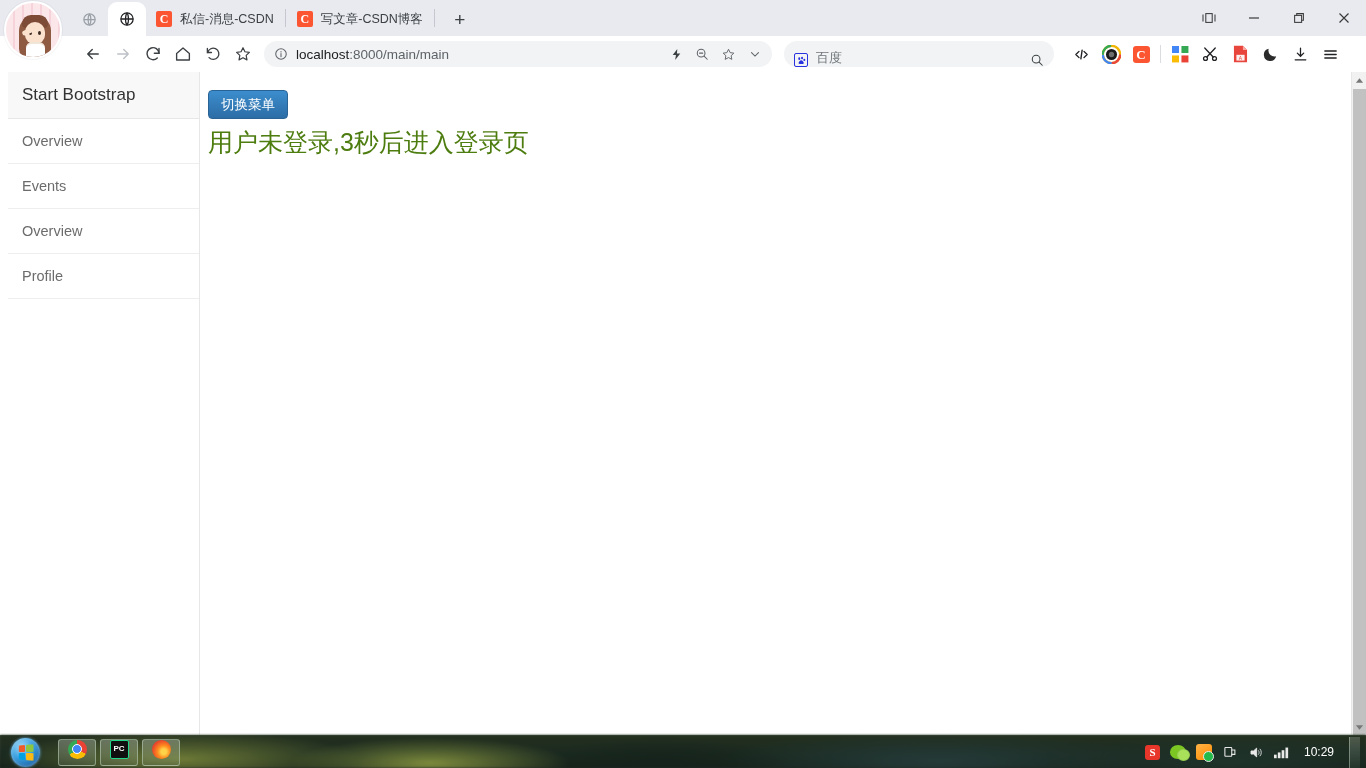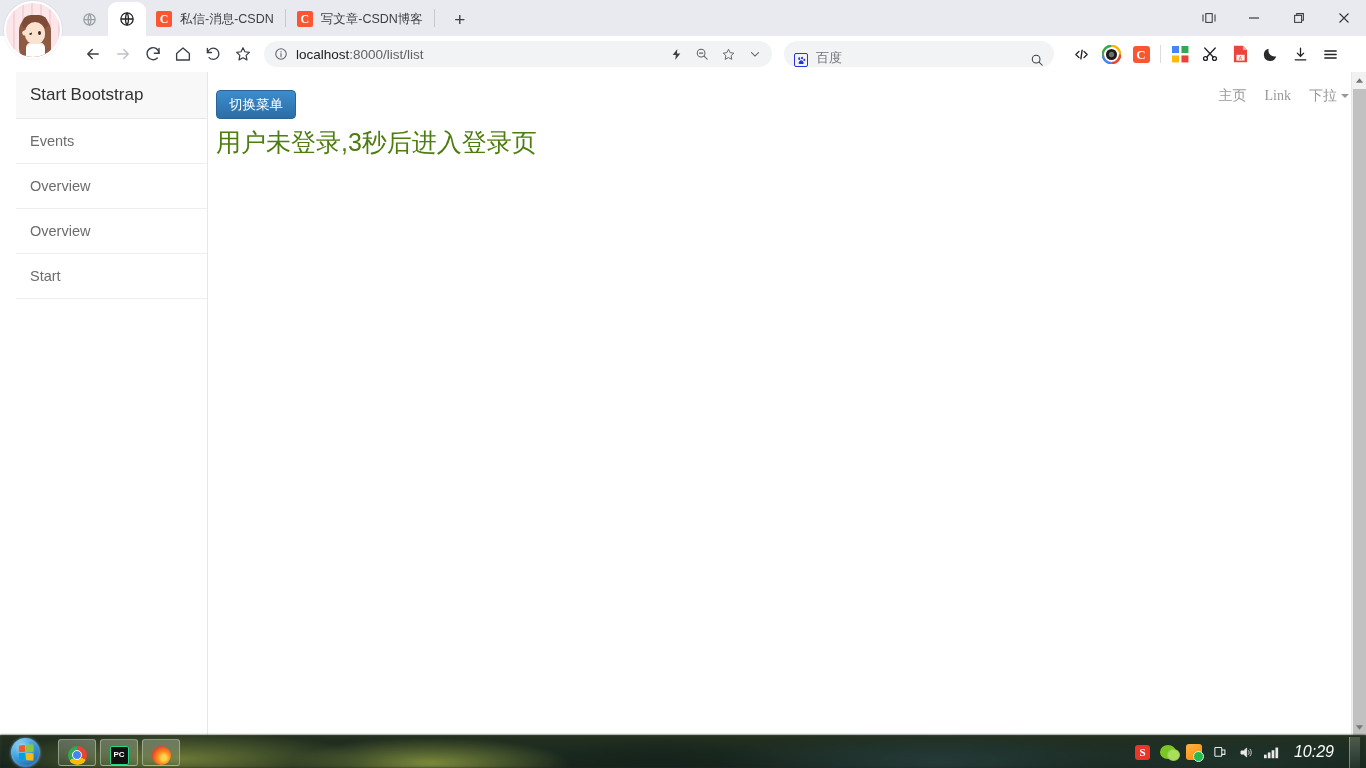--- a/index.html
+++ b/index.html
@@ -74,21 +74,21 @@
     display:flex; align-items:flex-end; padding:0 10px; margin-left:12px;
   }
   .searchbox .ph { font-size:13px; color:#70757a; margin-left:8px; flex:1; }
   .baidu-ico { width:14px; height:14px; border:1.6px solid #2932e1; border-radius:2px; display:flex; align-items:center; justify-content:center; }
   .ext-icons { display:flex; align-items:center; gap:0; margin-left:12px; }
   .ext { width:30px; height:30px; display:flex; align-items:center; justify-content:center; color:#3c4043; }
   .ext-sep { width:1px; height:18px; background:#dadce0; margin:0 4px; }
 
   
   .viewport { position:absolute; left:0; top:72px; width:1366px; height:663px; background:#fff; overflow:hidden; }
-  .page { position:absolute; left:16px; top:0; width:1351px; height:663px; background:#fff; display:flex; }
+  .page { position:absolute; left:8px; top:0; width:1351px; height:663px; background:#fff; display:flex; }
 
   .sidebar { width:192px; flex:0 0 192px; background:#fff; border-right:1px solid #e7e7e7; }
   .brand {
     height:47px; display:flex; align-items:center; padding:0 14px;
     font-size:17px; color:#333; background:#f8f8f8; border-bottom:1px solid #e7e7e7;
   }
   .side-item {
     height:45px; display:flex; align-items:center; padding:0 14px;
     font-size:14.5px; color:#6c6c6c; border-bottom:1px solid #eee; background:#fff;
   }
@@ -144,42 +144,42 @@
   }
   .orb .flag { position:absolute; left:7px; top:7px; width:15px; height:15px; display:grid; grid-template-columns:1fr 1fr; grid-template-rows:1fr 1fr; gap:1.5px; transform: perspective(20px) rotateY(-14deg); }
   .orb .flag i { display:block; border-radius:1px; }
   .orb .f1 { background:#f05a28; } .orb .f2 { background:#8dc63f; }
   .orb .f3 { background:#00a0e3; } .orb .f4 { background:#fdb913; }
 
   .tb-tasks { display:flex; align-items:center; gap:4px; margin-left:10px; }
   .task {
     width:38px; height:27px; border:1px solid rgba(190,210,190,.55); border-radius:3px;
     background: linear-gradient(to bottom, rgba(230,240,230,.30), rgba(120,140,120,.20));
-    display:flex; align-items:flex-end; justify-content:center;
+    display:flex; align-items:flex-start; justify-content:center;
   }
   .chrome-ico { width:19px; height:19px; border-radius:50%;
     background: conic-gradient(#ea4335 0 33%, #fbbc05 33% 66%, #34a853 66% 100%);
     position:relative; display:flex; align-items:center; justify-content:center; }
   .chrome-ico::after { content:""; width:8px; height:8px; border-radius:50%; background:#4285f4; border:1.5px solid #fff; }
   .pc-ico { width:19px; height:19px; background:#101010; border:1.6px solid #21d789; border-radius:2px;
     color:#fff; font-size:8px; font-weight:bold; display:flex; align-items:center; justify-content:center;
     letter-spacing:0; font-family:"Liberation Sans", sans-serif; }
   .pc-ico span { transform: translateY(-1px); }
   .ff-ico { width:19px; height:19px; border-radius:50%;
     background: radial-gradient(circle at 62% 62%, #ffd24a 0 16%, #ff8a1f 38%, #e8452a 70%, #b92d6b 100%); }
 
   .tray { margin-left:auto; display:flex; align-items:center; gap:9px; padding-right:6px; }
   .tray-ico { width:17px; height:17px; display:flex; align-items:center; justify-content:center; }
   .sogou { width:15px; height:15px; background:#e8362a; border-radius:3px; color:#fff; font-size:11px;
            font-weight:bold; display:flex; align-items:center; justify-content:center; font-family:"Liberation Serif", serif; }
   .wechat { width:16px; height:14px; background:#7bc623; border-radius:50% 50% 48% 48%; position:relative; }
   .wechat::after { content:""; position:absolute; right:-4px; bottom:-2px; width:11px; height:10px; background:#a8e05a; border-radius:50%; border:1px solid rgba(0,0,0,.08); }
   .orangeapp { width:16px; height:16px; background:linear-gradient(145deg,#ffb347,#ff8a00); border-radius:3px; position:relative; }
   .orangeapp::after { content:""; position:absolute; right:-2px; bottom:-2px; width:9px; height:9px; background:#25bb4a; border-radius:50%; border:1.4px solid #eaeaea; }
-  .clock { color:#fff; font-size:16px; padding:0 6px 0 4px;font-style:italic; }
+  .clock { color:#fff; font-size:12px; padding:0 6px 0 4px; }
   .showdesk { width:11px; height:31px; border-left:1px solid rgba(200,220,200,.45);
               background: linear-gradient(to bottom, rgba(235,245,235,.22), rgba(120,140,120,.12)); }
 
   svg { display:block; }
 </style>
 </head>
 <body>
 
 <div class="screen">
 
@@ -301,21 +301,21 @@
           </svg>
       </div>
 
       <div class="omnibox">
         <span>
           <svg width="14" height="14" viewBox="0 0 24 24" fill="none" stroke="#5f6368" stroke-width="1.8">
               <circle cx="12" cy="12" r="9"></circle>
               <path d="M12 11v5.5M12 7.6v.9" stroke-linecap="round"></path>
             </svg>
         </span>
-        <span class="url"><span>localhost</span><span class="dim">:8000/list/list</span></span>
+        <span class="url"><span>localhost</span><span class="dim">:8000/main/main</span></span>
         <span class="omni-icons">
           <span>
             <svg width="13" height="15" viewBox="0 0 24 24" fill="#3c4043">
                 <path d="M13.5 2L5 13h6l-1.5 9L19 10h-6.2z"></path>
               </svg>
           </span>
           <span>
             <svg width="14" height="14" viewBox="0 0 24 24" fill="none" stroke="#5f6368" stroke-width="1.8">
                 <circle cx="10.5" cy="10.5" r="6.6"></circle>
                 <path d="M15.5 15.5L21 21M7.8 10.5h5.4" stroke-linecap="round"></path>
@@ -411,34 +411,29 @@
             </svg>
         </div>
       </div>
     </div>
 
     <div class="viewport">
       <div class="page">
 
         <div class="sidebar">
           <div class="brand">Start Bootstrap</div>
+          <div class="side-item">Overview</div>
           <div class="side-item">Events</div>
           <div class="side-item">Overview</div>
-          <div class="side-item">Overview</div>
-          <div class="side-item">Start</div>
+          <div class="side-item">Profile</div>
         </div>
 
         <div class="content">
           <div class="topnav">
             <div class="toggle-btn">切换菜单</div>
-            <div class="navlinks">
-              <span class="navlink">主页</span>
-              <span class="navlink">Link</span>
-              <span class="navlink"><span>下拉</span><i class="caret"></i></span>
-            </div>
           </div>
           <div class="msg">用户未登录,3秒后进入登录页</div>
         </div>
 
       </div>
     </div>
 
     <div class="pscroll">
       <div class="arrow">
         <svg width="9" height="7" viewBox="0 0 10 7" fill="#777">

